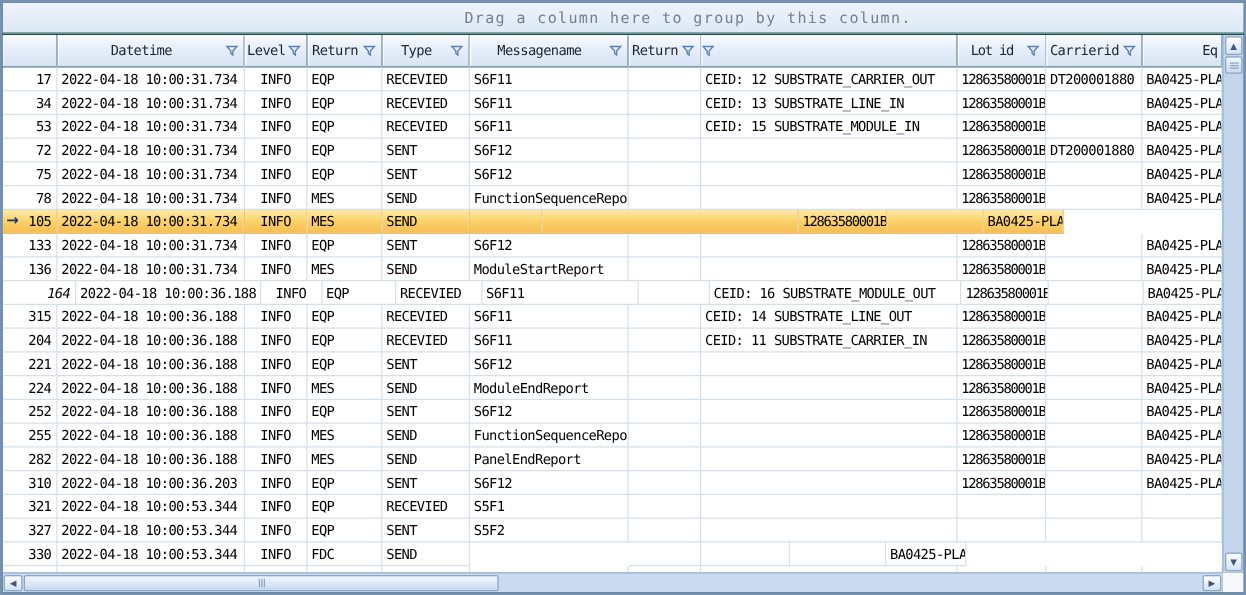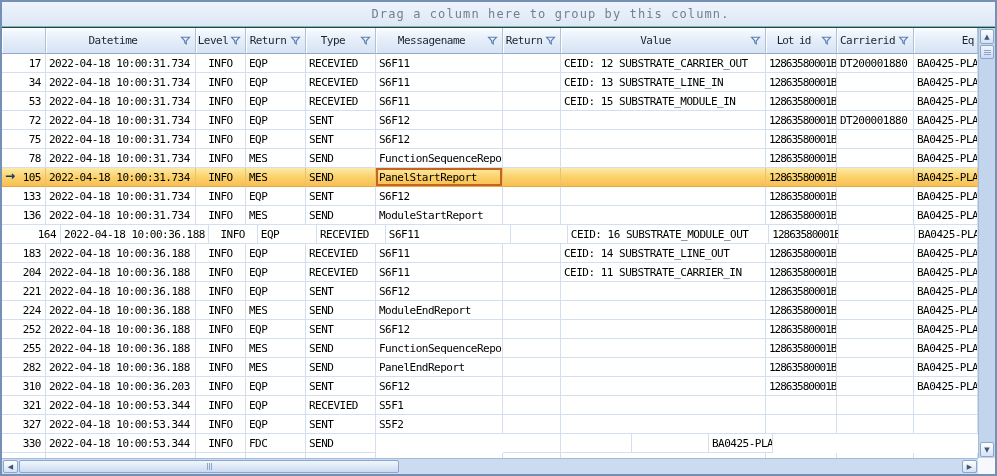--- a/index.html
+++ b/index.html
@@ -132,21 +132,20 @@
       </div>
       <div class="hcell col-return" style="width: 58px;">
         <span class="hlabel">Return</span>
         <span class="funnel">
           <svg width="11" height="11" viewBox="0 0 11 11">
             <path d="M1.5 2.2 L9.5 2.2 L6.3 5.8 L6.3 9 L4.7 7.8 L4.7 5.8 Z" fill="#e8f0fa" stroke="#5b80b2" stroke-width="1.1"></path>
           </svg>
         </span>
       </div>
       <div class="hcell col-value" style="width: 205px;">
-        <span class="hlabel">Value</span>
         <span class="funnel">
           <svg width="11" height="11" viewBox="0 0 11 11">
             <path d="M1.5 2.2 L9.5 2.2 L6.3 5.8 L6.3 9 L4.7 7.8 L4.7 5.8 Z" fill="#e8f0fa" stroke="#5b80b2" stroke-width="1.1"></path>
           </svg>
         </span>
       </div>
       <div class="hcell col-lotid" style="width: 71px;">
         <span class="hlabel">Lot id</span>
         <span class="funnel">
           <svg width="11" height="11" viewBox="0 0 11 11">
@@ -245,21 +244,20 @@
         <div class="cell col-lotid" style="width: 71px;">12863580001B</div>
         <div class="cell col-carrierid" style="width: 77px;"></div>
         <div class="cell col-eq" style="width: 64px;">BA0425-PLA</div>
       </div>
       <div class="row selected">
         <div class="cell col-rowhead" style="width: 44px;"><span class="rowarrow">→</span><span>105</span></div>
         <div class="cell col-datetime" style="width: 150px;">2022-04-18 10:00:31.734</div>
         <div class="cell col-level" style="width: 50px;">INFO</div>
         <div class="cell col-server" style="width: 60px;">MES</div>
         <div class="cell col-type" style="width: 70px;">SEND</div>
-        <div class="cell col-messagename focused" style="width: 127px;">PanelStartReport</div>
         <div class="cell col-return" style="width: 58px;"></div>
         <div class="cell col-value" style="width: 205px;"></div>
         <div class="cell col-lotid" style="width: 71px;">12863580001B</div>
         <div class="cell col-carrierid" style="width: 77px;"></div>
         <div class="cell col-eq" style="width: 64px;">BA0425-PLA</div>
       </div>
       <div class="row">
         <div class="cell col-rowhead" style="width: 44px;"><span>133</span></div>
         <div class="cell col-datetime" style="width: 150px;">2022-04-18 10:00:31.734</div>
         <div class="cell col-level" style="width: 50px;">INFO</div>
@@ -279,34 +277,34 @@
         <div class="cell col-server" style="width: 60px;">MES</div>
         <div class="cell col-type" style="width: 70px;">SEND</div>
         <div class="cell col-messagename" style="width: 127px;">ModuleStartReport</div>
         <div class="cell col-return" style="width: 58px;"></div>
         <div class="cell col-value" style="width: 205px;"></div>
         <div class="cell col-lotid" style="width: 71px;">12863580001B</div>
         <div class="cell col-carrierid" style="width: 77px;"></div>
         <div class="cell col-eq" style="width: 64px;">BA0425-PLA</div>
       </div>
       <div class="row">
-        <div class="cell col-rowhead" style="width: 60px;"><span>164</span></div>
+        <div class="cell col-rowhead" style="width: 60px; font-style: italic;"><span>164</span></div>
         <div class="cell col-datetime" style="width: 150px;">2022-04-18 10:00:36.188</div>
         <div class="cell col-level" style="width: 50px;">INFO</div>
         <div class="cell col-server" style="width: 60px;">EQP</div>
         <div class="cell col-type" style="width: 70px;">RECEVIED</div>
         <div class="cell col-messagename" style="width: 127px;">S6F11</div>
         <div class="cell col-return" style="width: 58px;"></div>
         <div class="cell col-value" style="width: 205px;">CEID: 16 SUBSTRATE_MODULE_OUT</div>
         <div class="cell col-lotid" style="width: 71px;">12863580001B</div>
         <div class="cell col-carrierid" style="width: 77px;"></div>
         <div class="cell col-eq" style="width: 64px;">BA0425-PLA</div>
       </div>
       <div class="row">
-        <div class="cell col-rowhead" style="width: 44px;"><span>183</span></div>
+        <div class="cell col-rowhead" style="width: 44px;"><span>315</span></div>
         <div class="cell col-datetime" style="width: 150px;">2022-04-18 10:00:36.188</div>
         <div class="cell col-level" style="width: 50px;">INFO</div>
         <div class="cell col-server" style="width: 60px;">EQP</div>
         <div class="cell col-type" style="width: 70px;">RECEVIED</div>
         <div class="cell col-messagename" style="width: 127px;">S6F11</div>
         <div class="cell col-return" style="width: 58px;"></div>
         <div class="cell col-value" style="width: 205px;">CEID: 14 SUBSTRATE_LINE_OUT</div>
         <div class="cell col-lotid" style="width: 71px;">12863580001B</div>
         <div class="cell col-carrierid" style="width: 77px;"></div>
         <div class="cell col-eq" style="width: 64px;">BA0425-PLA</div>

